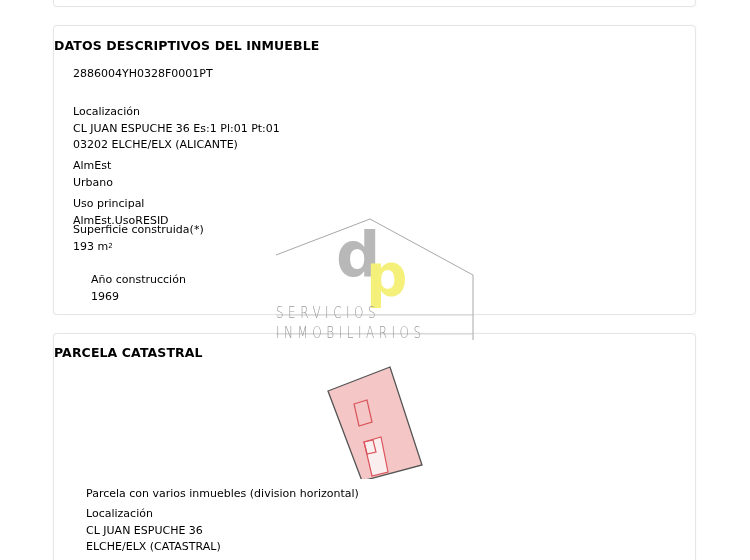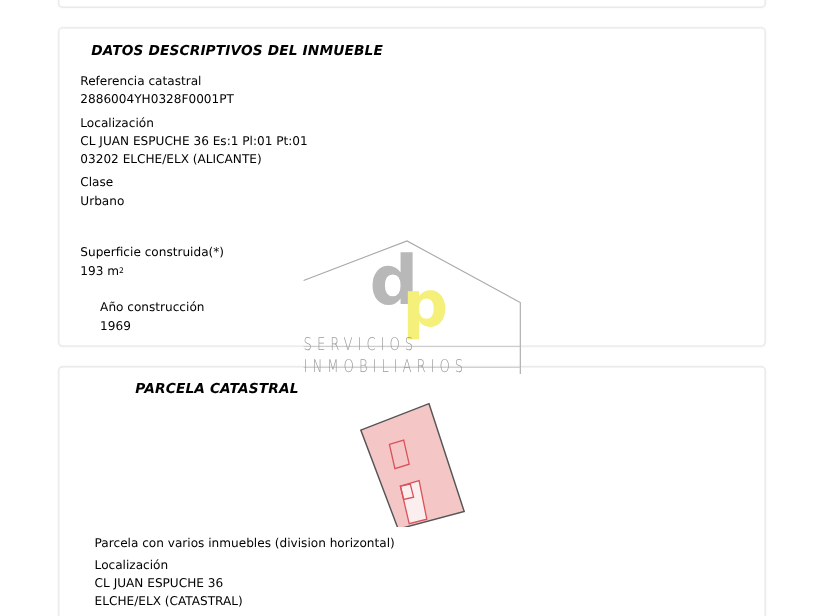--- a/index.html
+++ b/index.html
@@ -14,21 +14,21 @@
     background:#fff;
     border:1px solid #e6e6e6;
     border-radius:4px;
     box-shadow:0 0 2px rgba(0,0,0,0.06);
     box-sizing:border-box;
   }
   #card-top { top:-10px; height:17px; }
   #card-desc { top:25px; height:290px; }
   #card-parcel { top:333px; height:240px; }
   .card-title {
-    position:absolute; left:29px; font-weight:bold; font-size:12.5px; letter-spacing:0.1px;font-style:italic;
+    position:absolute; left:0; font-weight:bold; font-size:12.5px; letter-spacing:0.1px;
   }
   .field { position:absolute; left:19px; font-size:11px; line-height:16.5px; }
   .field div { white-space:nowrap; }
   sup { font-size:7px; vertical-align:top; position:relative; top:-1px; }
 
   
   #watermark { position:absolute; left:0; top:0; width:750px; height:560px; pointer-events:none; }
   .wm-text {
     position:absolute; font-family:"DejaVu Sans", sans-serif; font-weight:200;
     color:#9a9a9a; font-size:16px; letter-spacing:6px; transform:scaleX(0.75); transform-origin:left top;
@@ -36,49 +36,52 @@
 </style>
 </head>
 <body>
 
 <div class="card" id="card-top"></div>
 
 <div class="card" id="card-desc">
   <div class="card-title" style="top:12px;">DATOS DESCRIPTIVOS DEL INMUEBLE</div>
 
   <div class="field" style="top:40px;">
-    <div>Referencia catastral</div>
     <div>2886004YH0328F0001PT</div>
   </div>
 
   <div class="field" style="top:78px;">
     <div>Localización</div>
     <div>CL JUAN ESPUCHE 36 Es:1 Pl:01 Pt:01</div>
     <div>03202 ELCHE/ELX (ALICANTE)</div>
   </div>
 
   <div class="field" style="top:132px;">
-    <div>Clase</div>
+    <div>AlmEst</div>
     <div>Urbano</div>
   </div>
 
+  <div class="field" style="top:170px;">
+    <div>Uso principal</div>
+    <div>AlmEst.UsoRESID</div>
+  </div>
 
   <div class="field" style="top:196px;">
     <div>Superficie construida(*)</div>
     <div><span>193 m</span><sup>2</sup></div>
   </div>
 
   <div class="field" style="top:246px;margin-left:18px;">
     <div>Año construcción</div>
     <div>1969</div>
   </div>
 </div>
 
 <div class="card" id="card-parcel">
-  <div class="card-title" style="top:11px;margin-left:40px;">PARCELA CATASTRAL</div>
+  <div class="card-title" style="top:11px;">PARCELA CATASTRAL</div>
 
   <svg style="position:absolute; left:260px; top:30px;" width="120" height="115" viewBox="0 0 120 115">
     <polygon points="14,27 76,3 108,101 48,117" fill="#f5c6c6" stroke="#555" stroke-width="1.3"></polygon>
     <polygon points="40,40 53,36 58,58 45,62" fill="none" stroke="#d9535a" stroke-width="1.2"></polygon>
     <polygon points="50,78 67,73 74,108 58,112" fill="#fbeeee" stroke="#d9535a" stroke-width="1.2"></polygon>
     <polygon points="50,78 59,76 62,88 53,90" fill="none" stroke="#d9535a" stroke-width="1.2"></polygon>
   </svg>
 
   <div class="field" style="top:152px; left:32px;">
     <div>Parcela con varios inmuebles (division horizontal)</div>

